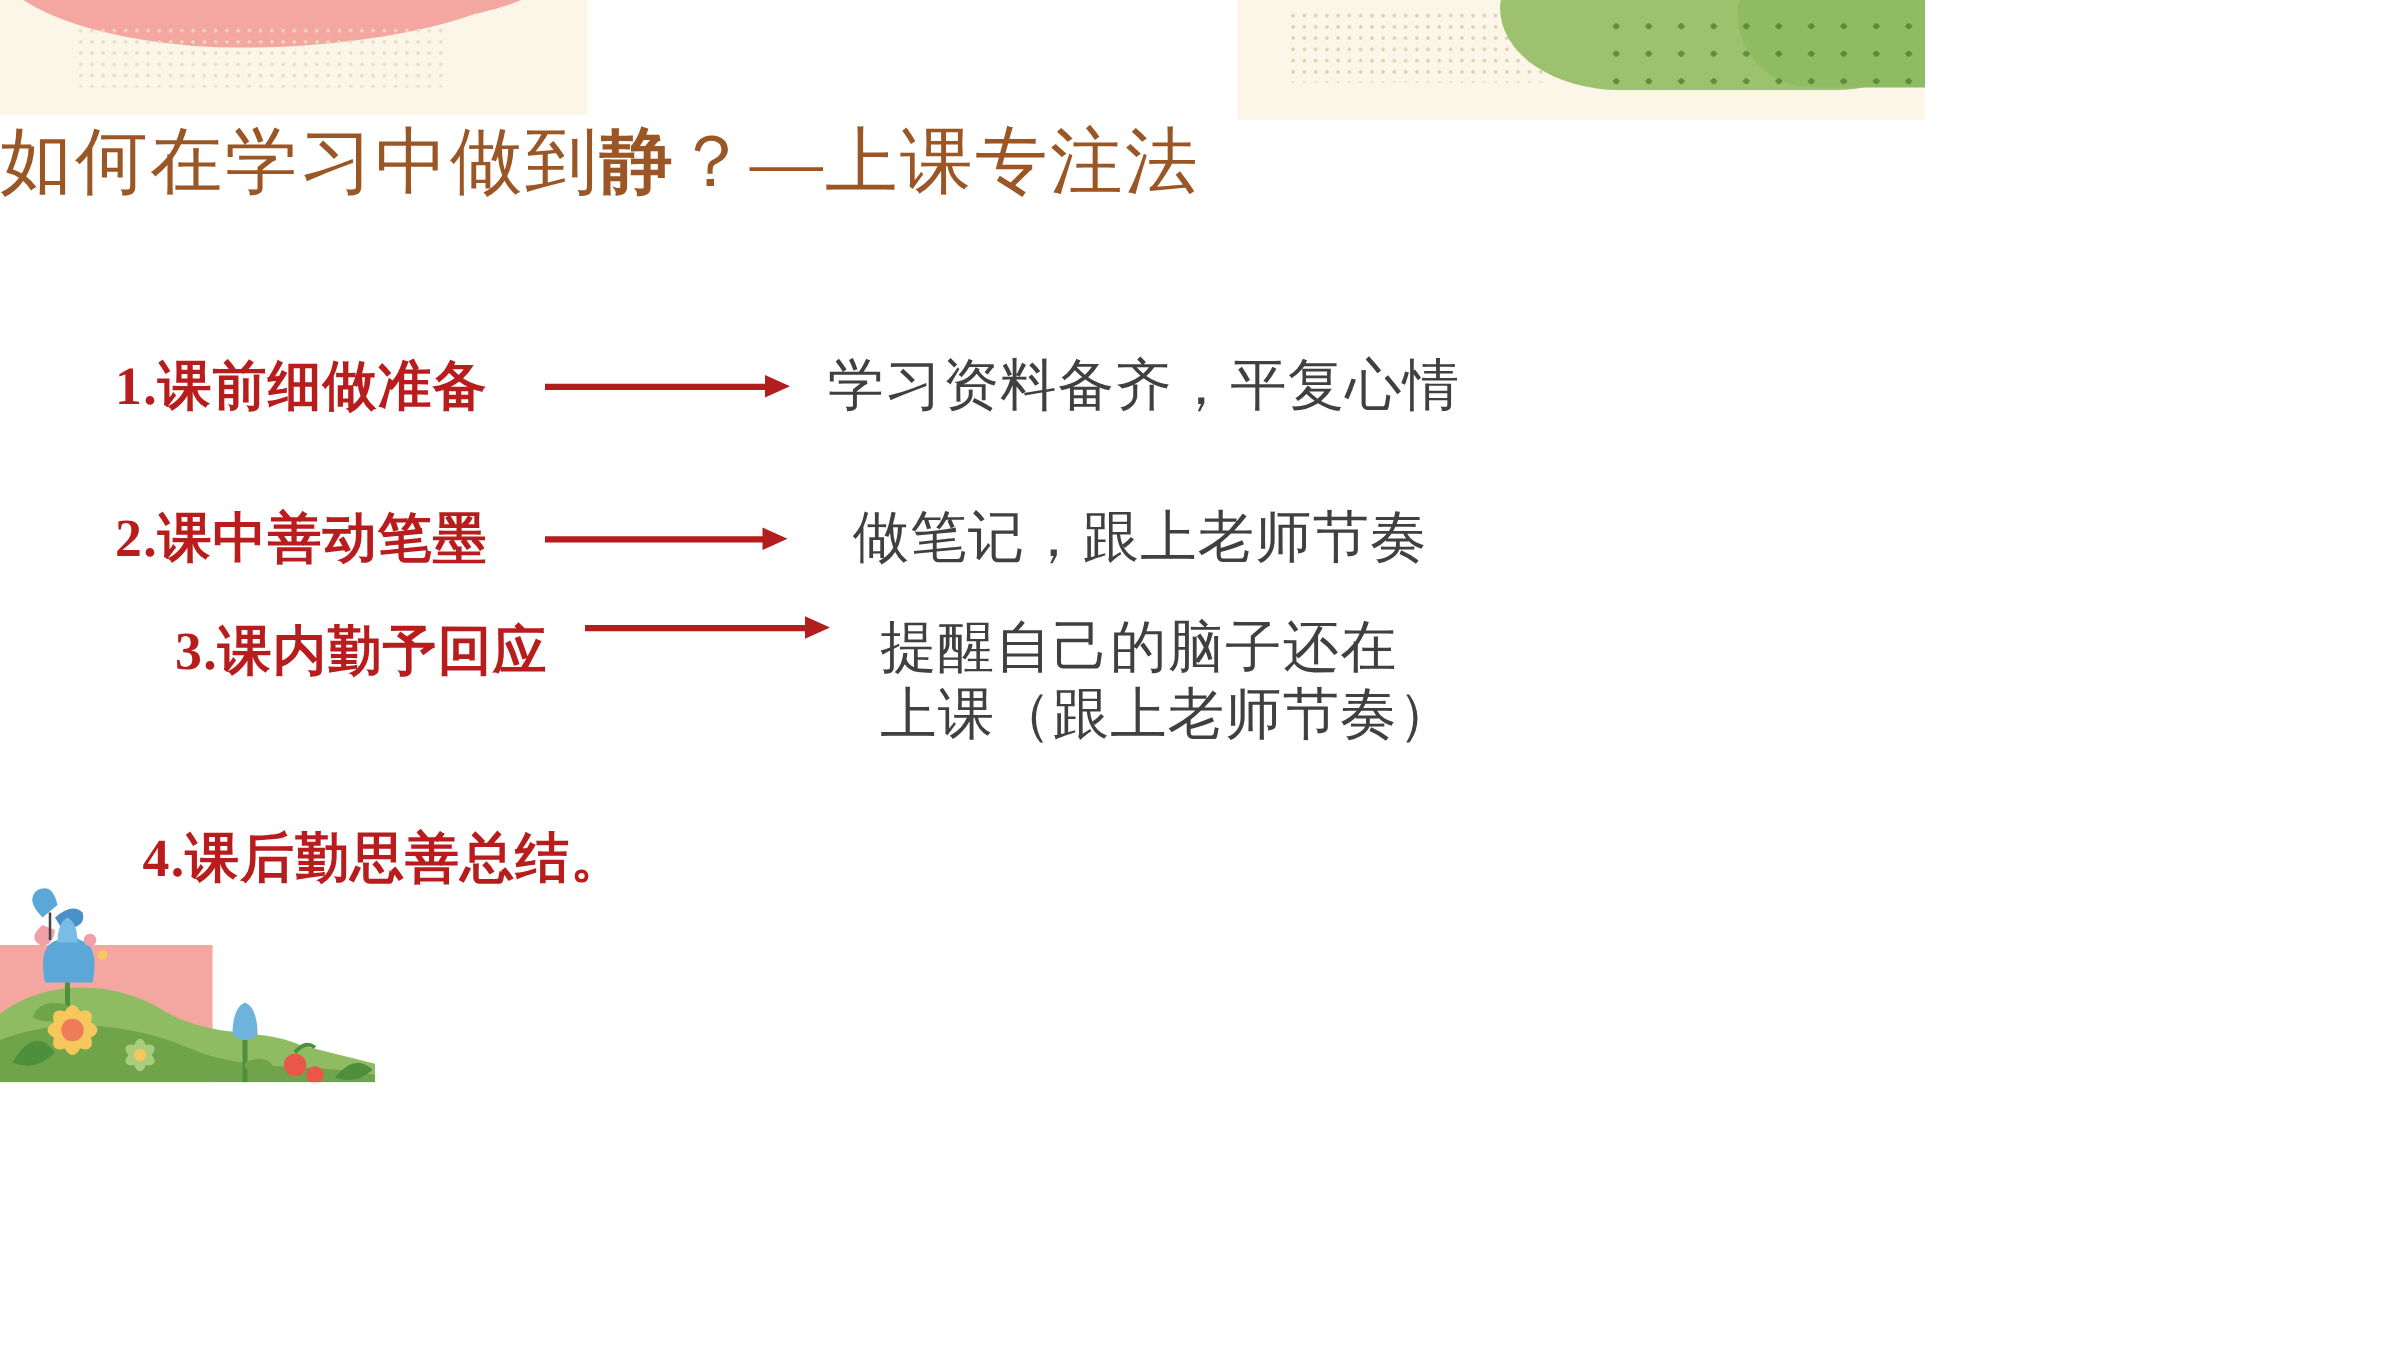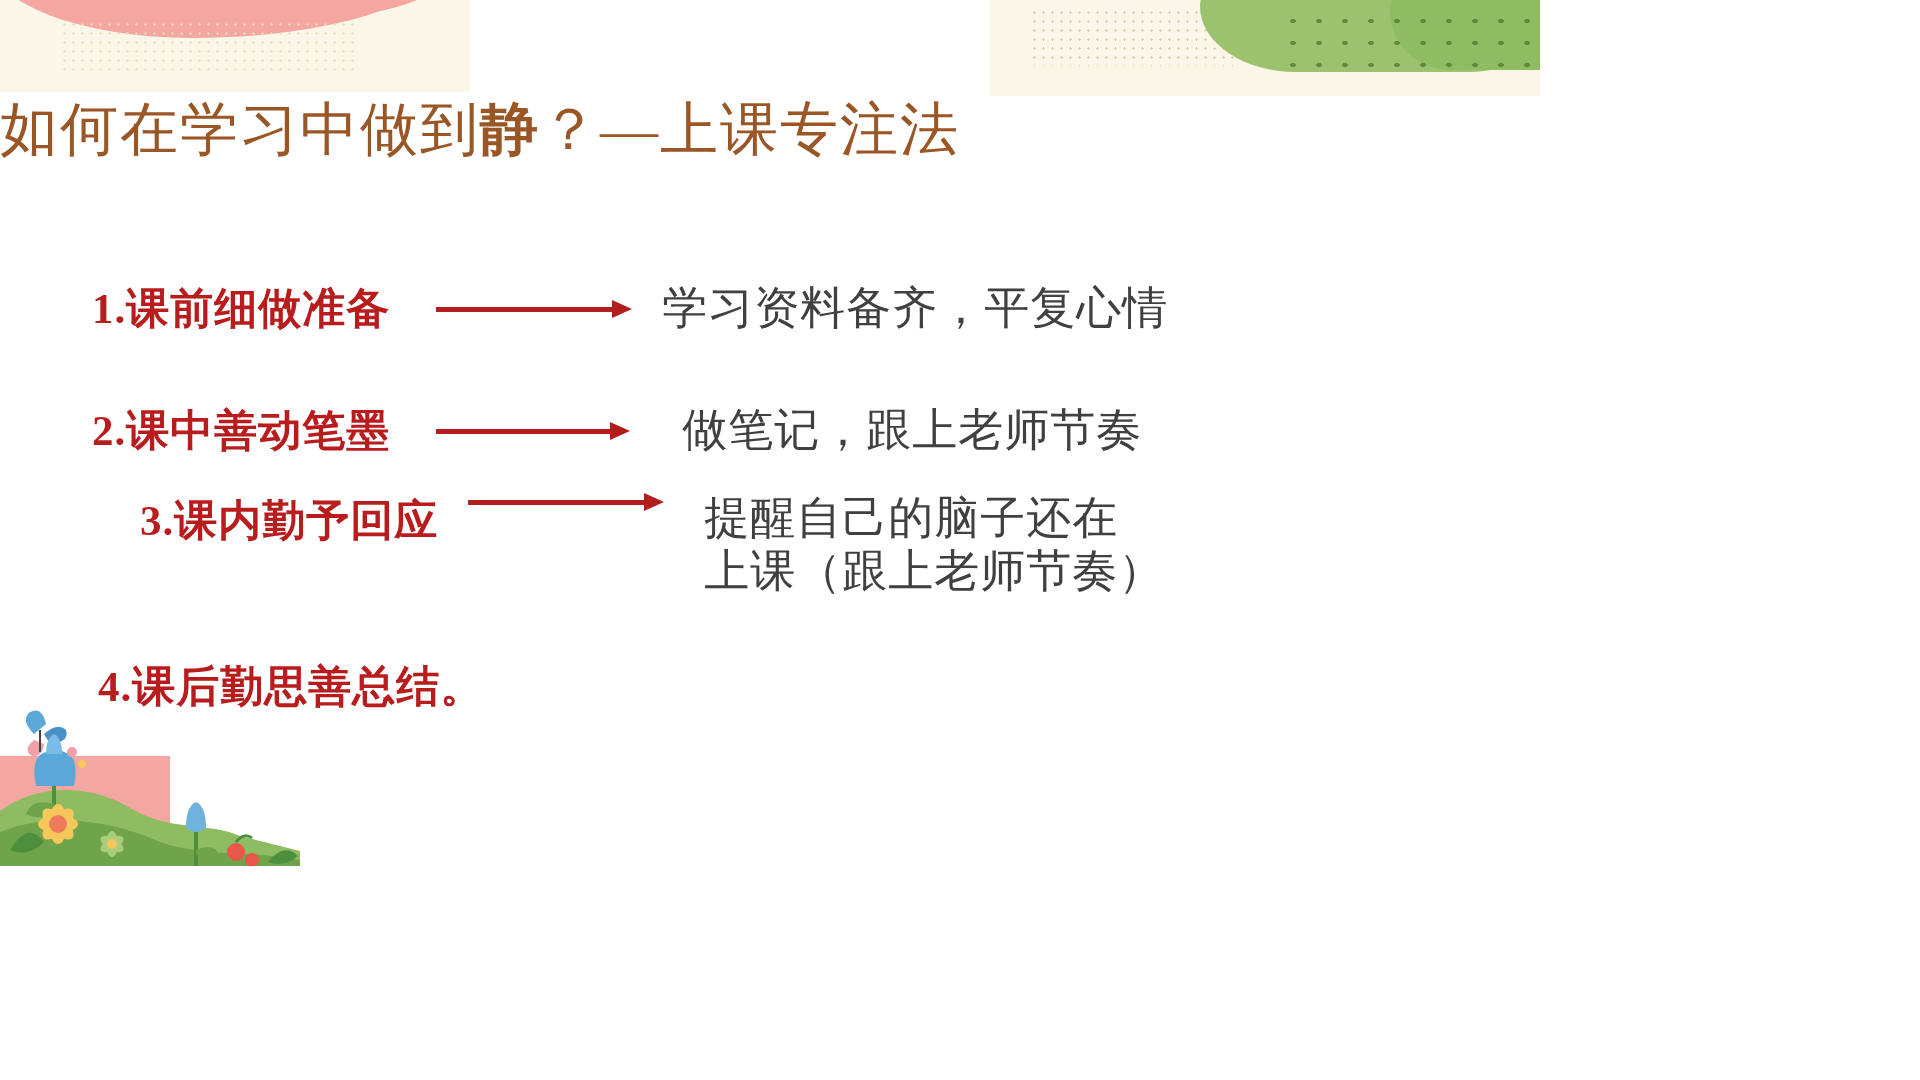--- a/index.html
+++ b/index.html
@@ -154,21 +154,21 @@
   #row2 .arrow      { margin-left: 46px; }
   #row2 .arrow .shaft { width: 176px; }
   #row2 .right-text { margin-left: 52px; }
 
   #row3 { height: 150px; align-items: flex-start; padding-left: 30px; }
   #row3 .left-label { margin-left: 110px; }
   #row3 .arrow      { margin-left: 30px; }
   #row3 .arrow .shaft { width: 178px; }
   #row3 .right-text { margin-left: 40px; }
 
-  #row4 { height: 90px; }
+  #row4 { height: 90px; padding-left: 16px; }
   #row4 .left-label { margin-left: 98px; }
 </style>
 </head>
 <body>
 
 <div id="slide">
 
   <div class="deco tl-cream"></div>
   <div class="deco tl-pink"></div>
   <div class="deco tl-pink2"></div>

